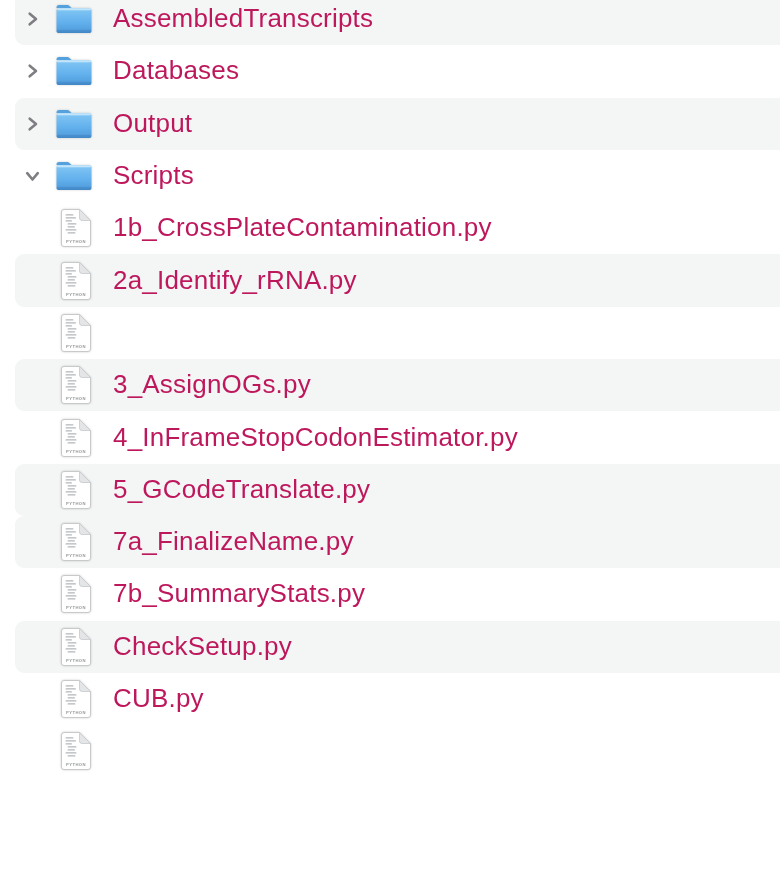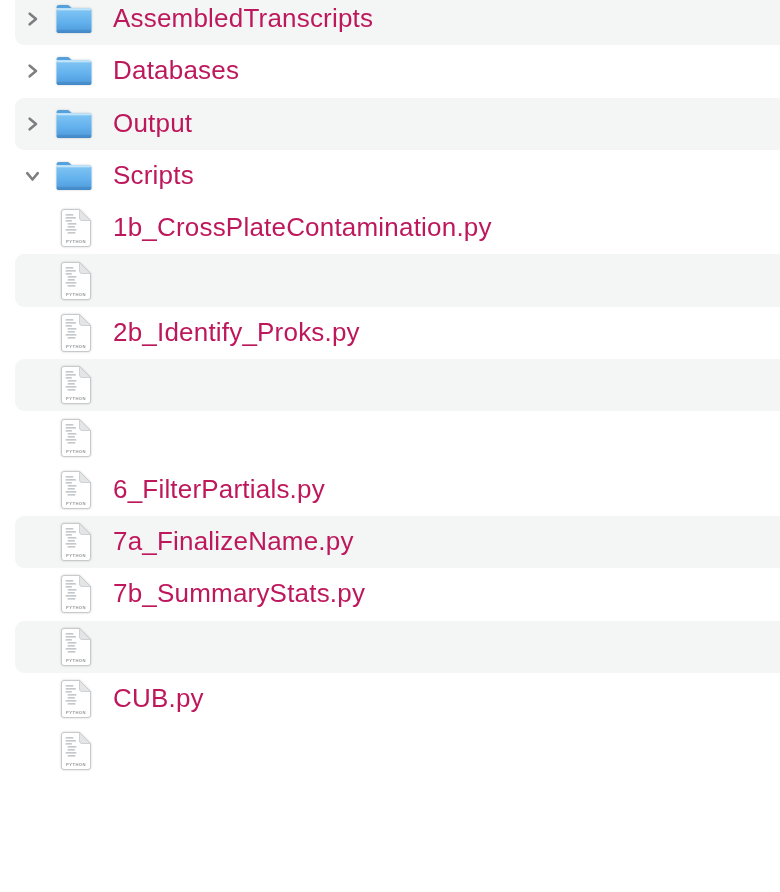--- a/index.html
+++ b/index.html
@@ -184,98 +184,100 @@
           <rect x="4.5" y="8.2" width="10.5" height="1.4" rx="0.7"></rect>
           <rect x="4.5" y="11.2" width="6.5" height="1.4" rx="0.7"></rect>
           <rect x="6.5" y="14.2" width="9" height="1.4" rx="0.7"></rect>
           <rect x="6.5" y="17.2" width="7.5" height="1.4" rx="0.7"></rect>
           <rect x="4.5" y="20.2" width="11" height="1.4" rx="0.7"></rect>
           <rect x="6.5" y="23.2" width="8" height="1.4" rx="0.7"></rect>
         </g>
         <text x="15" y="34" text-anchor="middle" font-size="4.2" font-weight="600" letter-spacing="0.4" fill="#96989a">PYTHON</text>
       </svg>
     </span>
-  </div>
-    <div class="row">
-
-    <span class="icon file">
-      <svg width="30" height="38" viewBox="0 0 30 38">
-        <path d="M18.5,0.5 H3 A2.5,2.5 0 0 0 0.5,3 V35 A2.5,2.5 0 0 0 3,37.5 H27 A2.5,2.5 0 0 0 29.5,35 V11.5 Z" fill="#ffffff" stroke="#c7c9cb" stroke-width="1"></path>
-        <path d="M18.5,0.5 V9 A2.5,2.5 0 0 0 21,11.5 H29.5 Z" fill="#e3e5e7" stroke="#c7c9cb" stroke-width="0.8"></path>
-        <g fill="#b3b7ba">
-          <rect x="4.5" y="5.2" width="8" height="1.4" rx="0.7"></rect>
-          <rect x="4.5" y="8.2" width="10.5" height="1.4" rx="0.7"></rect>
-          <rect x="4.5" y="11.2" width="6.5" height="1.4" rx="0.7"></rect>
-          <rect x="6.5" y="14.2" width="9" height="1.4" rx="0.7"></rect>
-          <rect x="6.5" y="17.2" width="7.5" height="1.4" rx="0.7"></rect>
-          <rect x="4.5" y="20.2" width="11" height="1.4" rx="0.7"></rect>
-          <rect x="6.5" y="23.2" width="8" height="1.4" rx="0.7"></rect>
-        </g>
-        <text x="15" y="34" text-anchor="middle" font-size="4.2" font-weight="600" letter-spacing="0.4" fill="#96989a">PYTHON</text>
-      </svg>
-    </span>
-    <span class="label">2b_Identify_Proks.py</span>
-  </div>
-    <div class="row striped">
-
-    <span class="icon file">
-      <svg width="30" height="38" viewBox="0 0 30 38">
-        <path d="M18.5,0.5 H3 A2.5,2.5 0 0 0 0.5,3 V35 A2.5,2.5 0 0 0 3,37.5 H27 A2.5,2.5 0 0 0 29.5,35 V11.5 Z" fill="#ffffff" stroke="#c7c9cb" stroke-width="1"></path>
-        <path d="M18.5,0.5 V9 A2.5,2.5 0 0 0 21,11.5 H29.5 Z" fill="#e3e5e7" stroke="#c7c9cb" stroke-width="0.8"></path>
-        <g fill="#b3b7ba">
-          <rect x="4.5" y="5.2" width="8" height="1.4" rx="0.7"></rect>
-          <rect x="4.5" y="8.2" width="10.5" height="1.4" rx="0.7"></rect>
-          <rect x="4.5" y="11.2" width="6.5" height="1.4" rx="0.7"></rect>
-          <rect x="6.5" y="14.2" width="9" height="1.4" rx="0.7"></rect>
-          <rect x="6.5" y="17.2" width="7.5" height="1.4" rx="0.7"></rect>
-          <rect x="4.5" y="20.2" width="11" height="1.4" rx="0.7"></rect>
-          <rect x="6.5" y="23.2" width="8" height="1.4" rx="0.7"></rect>
-        </g>
-        <text x="15" y="34" text-anchor="middle" font-size="4.2" font-weight="600" letter-spacing="0.4" fill="#96989a">PYTHON</text>
-      </svg>
-    </span>
-  </div>
-    <div class="row">
-
-    <span class="icon file">
-      <svg width="30" height="38" viewBox="0 0 30 38">
-        <path d="M18.5,0.5 H3 A2.5,2.5 0 0 0 0.5,3 V35 A2.5,2.5 0 0 0 3,37.5 H27 A2.5,2.5 0 0 0 29.5,35 V11.5 Z" fill="#ffffff" stroke="#c7c9cb" stroke-width="1"></path>
-        <path d="M18.5,0.5 V9 A2.5,2.5 0 0 0 21,11.5 H29.5 Z" fill="#e3e5e7" stroke="#c7c9cb" stroke-width="0.8"></path>
-        <g fill="#b3b7ba">
-          <rect x="4.5" y="5.2" width="8" height="1.4" rx="0.7"></rect>
-          <rect x="4.5" y="8.2" width="10.5" height="1.4" rx="0.7"></rect>
-          <rect x="4.5" y="11.2" width="6.5" height="1.4" rx="0.7"></rect>
-          <rect x="6.5" y="14.2" width="9" height="1.4" rx="0.7"></rect>
-          <rect x="6.5" y="17.2" width="7.5" height="1.4" rx="0.7"></rect>
-          <rect x="4.5" y="20.2" width="11" height="1.4" rx="0.7"></rect>
-          <rect x="6.5" y="23.2" width="8" height="1.4" rx="0.7"></rect>
-        </g>
-        <text x="15" y="34" text-anchor="middle" font-size="4.2" font-weight="600" letter-spacing="0.4" fill="#96989a">PYTHON</text>
-      </svg>
-    </span>
-  </div>
-    <div class="row">
-
-    <span class="icon file">
-      <svg width="30" height="38" viewBox="0 0 30 38">
-        <path d="M18.5,0.5 H3 A2.5,2.5 0 0 0 0.5,3 V35 A2.5,2.5 0 0 0 3,37.5 H27 A2.5,2.5 0 0 0 29.5,35 V11.5 Z" fill="#ffffff" stroke="#c7c9cb" stroke-width="1"></path>
-        <path d="M18.5,0.5 V9 A2.5,2.5 0 0 0 21,11.5 H29.5 Z" fill="#e3e5e7" stroke="#c7c9cb" stroke-width="0.8"></path>
-        <g fill="#b3b7ba">
-          <rect x="4.5" y="5.2" width="8" height="1.4" rx="0.7"></rect>
-          <rect x="4.5" y="8.2" width="10.5" height="1.4" rx="0.7"></rect>
-          <rect x="4.5" y="11.2" width="6.5" height="1.4" rx="0.7"></rect>
-          <rect x="6.5" y="14.2" width="9" height="1.4" rx="0.7"></rect>
-          <rect x="6.5" y="17.2" width="7.5" height="1.4" rx="0.7"></rect>
-          <rect x="4.5" y="20.2" width="11" height="1.4" rx="0.7"></rect>
-          <rect x="6.5" y="23.2" width="8" height="1.4" rx="0.7"></rect>
-        </g>
-        <text x="15" y="34" text-anchor="middle" font-size="4.2" font-weight="600" letter-spacing="0.4" fill="#96989a">PYTHON</text>
-      </svg>
-    </span>
-    <span class="label">6_FilterPartials.py</span>
+    <span class="label">2a_Identify_rRNA.py</span>
+  </div>
+    <div class="row">
+
+    <span class="icon file">
+      <svg width="30" height="38" viewBox="0 0 30 38">
+        <path d="M18.5,0.5 H3 A2.5,2.5 0 0 0 0.5,3 V35 A2.5,2.5 0 0 0 3,37.5 H27 A2.5,2.5 0 0 0 29.5,35 V11.5 Z" fill="#ffffff" stroke="#c7c9cb" stroke-width="1"></path>
+        <path d="M18.5,0.5 V9 A2.5,2.5 0 0 0 21,11.5 H29.5 Z" fill="#e3e5e7" stroke="#c7c9cb" stroke-width="0.8"></path>
+        <g fill="#b3b7ba">
+          <rect x="4.5" y="5.2" width="8" height="1.4" rx="0.7"></rect>
+          <rect x="4.5" y="8.2" width="10.5" height="1.4" rx="0.7"></rect>
+          <rect x="4.5" y="11.2" width="6.5" height="1.4" rx="0.7"></rect>
+          <rect x="6.5" y="14.2" width="9" height="1.4" rx="0.7"></rect>
+          <rect x="6.5" y="17.2" width="7.5" height="1.4" rx="0.7"></rect>
+          <rect x="4.5" y="20.2" width="11" height="1.4" rx="0.7"></rect>
+          <rect x="6.5" y="23.2" width="8" height="1.4" rx="0.7"></rect>
+        </g>
+        <text x="15" y="34" text-anchor="middle" font-size="4.2" font-weight="600" letter-spacing="0.4" fill="#96989a">PYTHON</text>
+      </svg>
+    </span>
+  </div>
+    <div class="row striped">
+
+    <span class="icon file">
+      <svg width="30" height="38" viewBox="0 0 30 38">
+        <path d="M18.5,0.5 H3 A2.5,2.5 0 0 0 0.5,3 V35 A2.5,2.5 0 0 0 3,37.5 H27 A2.5,2.5 0 0 0 29.5,35 V11.5 Z" fill="#ffffff" stroke="#c7c9cb" stroke-width="1"></path>
+        <path d="M18.5,0.5 V9 A2.5,2.5 0 0 0 21,11.5 H29.5 Z" fill="#e3e5e7" stroke="#c7c9cb" stroke-width="0.8"></path>
+        <g fill="#b3b7ba">
+          <rect x="4.5" y="5.2" width="8" height="1.4" rx="0.7"></rect>
+          <rect x="4.5" y="8.2" width="10.5" height="1.4" rx="0.7"></rect>
+          <rect x="4.5" y="11.2" width="6.5" height="1.4" rx="0.7"></rect>
+          <rect x="6.5" y="14.2" width="9" height="1.4" rx="0.7"></rect>
+          <rect x="6.5" y="17.2" width="7.5" height="1.4" rx="0.7"></rect>
+          <rect x="4.5" y="20.2" width="11" height="1.4" rx="0.7"></rect>
+          <rect x="6.5" y="23.2" width="8" height="1.4" rx="0.7"></rect>
+        </g>
+        <text x="15" y="34" text-anchor="middle" font-size="4.2" font-weight="600" letter-spacing="0.4" fill="#96989a">PYTHON</text>
+      </svg>
+    </span>
+    <span class="label">3_AssignOGs.py</span>
+  </div>
+    <div class="row">
+
+    <span class="icon file">
+      <svg width="30" height="38" viewBox="0 0 30 38">
+        <path d="M18.5,0.5 H3 A2.5,2.5 0 0 0 0.5,3 V35 A2.5,2.5 0 0 0 3,37.5 H27 A2.5,2.5 0 0 0 29.5,35 V11.5 Z" fill="#ffffff" stroke="#c7c9cb" stroke-width="1"></path>
+        <path d="M18.5,0.5 V9 A2.5,2.5 0 0 0 21,11.5 H29.5 Z" fill="#e3e5e7" stroke="#c7c9cb" stroke-width="0.8"></path>
+        <g fill="#b3b7ba">
+          <rect x="4.5" y="5.2" width="8" height="1.4" rx="0.7"></rect>
+          <rect x="4.5" y="8.2" width="10.5" height="1.4" rx="0.7"></rect>
+          <rect x="4.5" y="11.2" width="6.5" height="1.4" rx="0.7"></rect>
+          <rect x="6.5" y="14.2" width="9" height="1.4" rx="0.7"></rect>
+          <rect x="6.5" y="17.2" width="7.5" height="1.4" rx="0.7"></rect>
+          <rect x="4.5" y="20.2" width="11" height="1.4" rx="0.7"></rect>
+          <rect x="6.5" y="23.2" width="8" height="1.4" rx="0.7"></rect>
+        </g>
+        <text x="15" y="34" text-anchor="middle" font-size="4.2" font-weight="600" letter-spacing="0.4" fill="#96989a">PYTHON</text>
+      </svg>
+    </span>
+    <span class="label">4_InFrameStopCodonEstimator.py</span>
+  </div>
+    <div class="row striped">
+
+    <span class="icon file">
+      <svg width="30" height="38" viewBox="0 0 30 38">
+        <path d="M18.5,0.5 H3 A2.5,2.5 0 0 0 0.5,3 V35 A2.5,2.5 0 0 0 3,37.5 H27 A2.5,2.5 0 0 0 29.5,35 V11.5 Z" fill="#ffffff" stroke="#c7c9cb" stroke-width="1"></path>
+        <path d="M18.5,0.5 V9 A2.5,2.5 0 0 0 21,11.5 H29.5 Z" fill="#e3e5e7" stroke="#c7c9cb" stroke-width="0.8"></path>
+        <g fill="#b3b7ba">
+          <rect x="4.5" y="5.2" width="8" height="1.4" rx="0.7"></rect>
+          <rect x="4.5" y="8.2" width="10.5" height="1.4" rx="0.7"></rect>
+          <rect x="4.5" y="11.2" width="6.5" height="1.4" rx="0.7"></rect>
+          <rect x="6.5" y="14.2" width="9" height="1.4" rx="0.7"></rect>
+          <rect x="6.5" y="17.2" width="7.5" height="1.4" rx="0.7"></rect>
+          <rect x="4.5" y="20.2" width="11" height="1.4" rx="0.7"></rect>
+          <rect x="6.5" y="23.2" width="8" height="1.4" rx="0.7"></rect>
+        </g>
+        <text x="15" y="34" text-anchor="middle" font-size="4.2" font-weight="600" letter-spacing="0.4" fill="#96989a">PYTHON</text>
+      </svg>
+    </span>
+    <span class="label">5_GCodeTranslate.py</span>
   </div>
     <div class="row striped">
 
     <span class="icon file">
       <svg width="30" height="38" viewBox="0 0 30 38">
         <path d="M18.5,0.5 H3 A2.5,2.5 0 0 0 0.5,3 V35 A2.5,2.5 0 0 0 3,37.5 H27 A2.5,2.5 0 0 0 29.5,35 V11.5 Z" fill="#ffffff" stroke="#c7c9cb" stroke-width="1"></path>
         <path d="M18.5,0.5 V9 A2.5,2.5 0 0 0 21,11.5 H29.5 Z" fill="#e3e5e7" stroke="#c7c9cb" stroke-width="0.8"></path>
         <g fill="#b3b7ba">
           <rect x="4.5" y="5.2" width="8" height="1.4" rx="0.7"></rect>
           <rect x="4.5" y="8.2" width="10.5" height="1.4" rx="0.7"></rect>
@@ -321,20 +323,21 @@
           <rect x="4.5" y="8.2" width="10.5" height="1.4" rx="0.7"></rect>
           <rect x="4.5" y="11.2" width="6.5" height="1.4" rx="0.7"></rect>
           <rect x="6.5" y="14.2" width="9" height="1.4" rx="0.7"></rect>
           <rect x="6.5" y="17.2" width="7.5" height="1.4" rx="0.7"></rect>
           <rect x="4.5" y="20.2" width="11" height="1.4" rx="0.7"></rect>
           <rect x="6.5" y="23.2" width="8" height="1.4" rx="0.7"></rect>
         </g>
         <text x="15" y="34" text-anchor="middle" font-size="4.2" font-weight="600" letter-spacing="0.4" fill="#96989a">PYTHON</text>
       </svg>
     </span>
+    <span class="label">CheckSetup.py</span>
   </div>
     <div class="row">
 
     <span class="icon file">
       <svg width="30" height="38" viewBox="0 0 30 38">
         <path d="M18.5,0.5 H3 A2.5,2.5 0 0 0 0.5,3 V35 A2.5,2.5 0 0 0 3,37.5 H27 A2.5,2.5 0 0 0 29.5,35 V11.5 Z" fill="#ffffff" stroke="#c7c9cb" stroke-width="1"></path>
         <path d="M18.5,0.5 V9 A2.5,2.5 0 0 0 21,11.5 H29.5 Z" fill="#e3e5e7" stroke="#c7c9cb" stroke-width="0.8"></path>
         <g fill="#b3b7ba">
           <rect x="4.5" y="5.2" width="8" height="1.4" rx="0.7"></rect>
           <rect x="4.5" y="8.2" width="10.5" height="1.4" rx="0.7"></rect>

